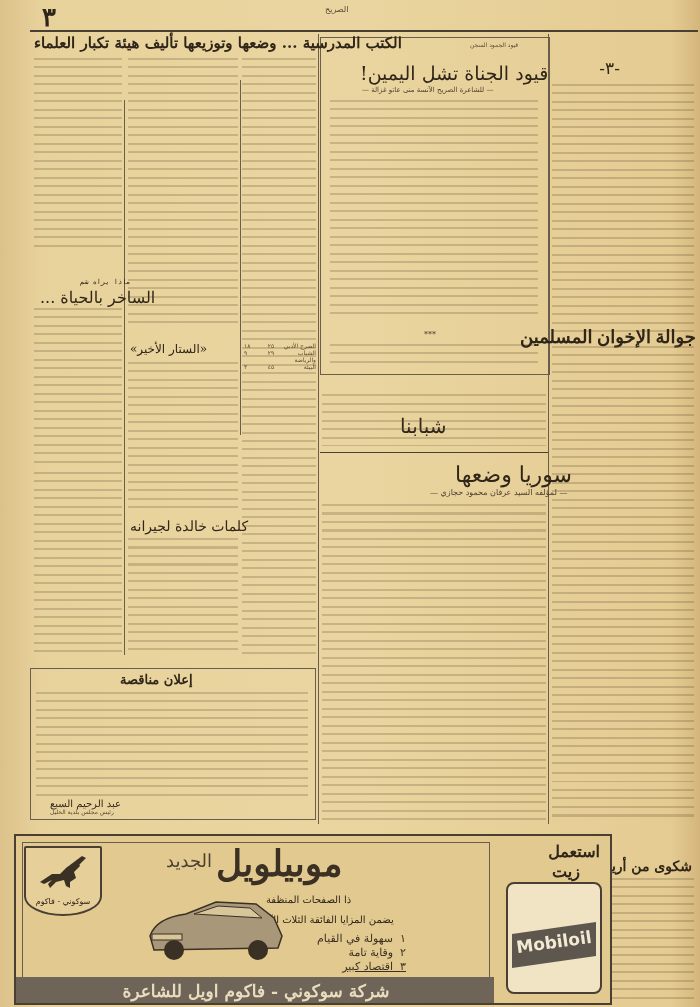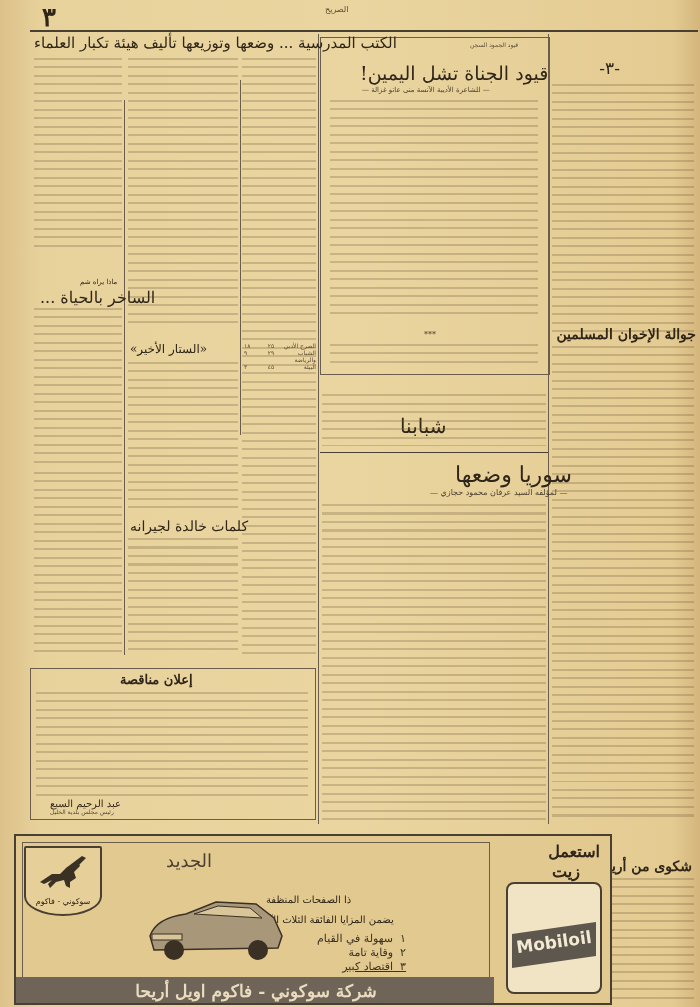--- a/index.html
+++ b/index.html
@@ -37,31 +37,31 @@
   <div class="vrule" style="left:318px;top:34px;height:790px;"></div>
   <div class="vrule" style="left:124px;top:100px;height:555px;"></div>
   <div class="vrule" style="left:240px;top:80px;height:355px;"></div>
 
   <div class="abs hd" style="right:80px;top:58px;font-size:17px;">-٣-</div>
   <div class="abs txt col-lines" style="left:552px;top:84px;width:142px;height:250px;"></div>
 
   <div class="box" style="left:320px;top:37px;width:228px;height:336px;"></div>
   <div class="abs hd" style="left:470px;top:41px;font-size:6px;color:#5a4b37;">قيود الجمود السجن</div>
   <div class="abs hd" style="left:360px;top:62px;font-size:19px;">قيود الجناة تشل اليمين!</div>
-  <div class="abs hd" style="left:362px;top:86px;font-size:7px;color:#4d4031;">— للشاعرة الأديبة الآنسة منى عاتو غزالة —</div>
+  <div class="abs hd" style="left:362px;top:86px;font-size:7px;color:#4d4031;">— للشاعرة الصريح الآنسة منى عاتو غزالة —</div>
   <div class="abs txt col-lines" style="left:330px;top:100px;width:208px;height:215px;"></div>
   <div class="abs hd" style="left:424px;top:330px;font-size:8px;">***</div>
   <div class="abs txt col-lines" style="left:330px;top:344px;width:208px;height:24px;"></div>
 
-  <div class="abs hd" style="left:34px;top:34px;font-size:15px;font-weight:normal;text-align:right;">الكتب المدرسية ... وضعها وتوزيعها تأليف هيئة تكبار العلماء</div>
+  <div class="abs hd" style="left:34px;top:34px;font-size:15px;font-weight:bold;text-align:right;">الكتب المدرسية ... وضعها وتوزيعها تأليف هيئة تكبار العلماء</div>
   <div class="abs txt col-lines" style="left:242px;top:58px;width:74px;height:380px;"></div>
   <div class="abs txt col-lines" style="left:128px;top:58px;width:110px;height:270px;"></div>
   <div class="abs txt col-lines" style="left:34px;top:58px;width:88px;height:190px;"></div>
 
-  <div class="abs hd" style="left:80px;top:278px;font-size:7px;">ماذا يراه شم</div>
+  <div class="abs hd" style="left:80px;top:278px;font-size:7px;font-family:Liberation Mono, monospace;">ماذا يراه شم</div>
   <div class="abs hd" style="left:40px;top:288px;font-size:16px;">الساخر بالحياة ...</div>
   <div class="abs txt col-lines" style="left:34px;top:308px;width:88px;height:160px;"></div>
 
   <div class="abs hd" style="left:130px;top:342px;font-size:12px;">«الستار الأخير»</div>
   <div class="abs txt col-lines" style="left:128px;top:362px;width:110px;height:150px;"></div>
 
   <div class="abs" style="left:244px;top:342px;width:72px;">
     <div style="display:flex;direction:rtl;font-size:6px;color:#5a4b37;font-family:'DejaVu Sans',sans-serif;">
       <span style="flex:2">الصرح الأدبي</span>
         <span style="flex:1;text-align:center">٢٥</span>
@@ -77,21 +77,21 @@
         <span style="flex:1;text-align:center">٤٥</span>
         <span style="flex:1;text-align:left">٣</span>
     </div>
   </div>
 
   <div class="abs hd" style="left:130px;top:518px;font-size:14px;">كلمات خالدة لجيرانه</div>
   <div class="abs txt col-lines" style="left:128px;top:538px;width:110px;height:118px;"></div>
   <div class="abs txt col-lines" style="left:242px;top:440px;width:74px;height:216px;"></div>
   <div class="abs txt col-lines" style="left:34px;top:472px;width:88px;height:184px;"></div>
 
-  <div class="abs hd" style="right:4px;top:326px;font-size:14px;font-weight:bold;">جوالة الإخوان المسلمين</div>
+  <div class="abs hd" style="right:4px;top:326px;font-size:18px;font-weight:bold;font-family:Liberation Serif, serif;">جوالة الإخوان المسلمين</div>
   <div class="abs txt col-lines" style="left:552px;top:346px;width:142px;height:420px;"></div>
 
   <div class="abs hd" style="left:400px;top:370px;font-size:20px;margin-top:44px;">شبابنا</div>
   <div class="abs txt col-lines" style="left:322px;top:394px;width:224px;height:52px;"></div>
   <div class="rule" style="left:320px;top:452px;width:228px;height:1px;"></div>
 
   <div class="abs hd" style="left:455px;top:462px;font-size:22px;">سوريا وضعها</div>
   <div class="abs hd" style="left:430px;top:488px;font-size:8px;color:#4d4031;">— لمؤلفه السيد عرفان محمود حجازي —</div>
   <div class="abs txt col-lines" style="left:322px;top:504px;width:224px;height:320px;"></div>
 
@@ -107,37 +107,38 @@
 
   <div class="ad" style="left:14px;top:834px;width:480px;height:167px;">
     <div class="ad-inner"></div>
     <div class="shield">
       <svg width="74" height="66" viewBox="0 0 74 66">
         <path d="M14 34 L26 26 L34 26 L40 20 L48 18 L52 14 L54 18 L48 24 L50 30 L44 34 L44 40 L40 38 L38 32 L30 34 L24 40 L22 36 L26 32 L18 36 Z" fill="#3a3024"></path>
         <path d="M40 20 L56 8 L60 10 L50 20 Z" fill="#3a3024"></path>
       </svg>
       <div class="abs hd" style="left:0;right:0;bottom:8px;font-size:8px;">سوكوني - فاكوم</div>
     </div>
+    <div class="abs hd" style="left:200px;top:6px;font-size:36px;font-weight:bold;color:#3a3024;">موبيلويل</div>
     <div class="abs hd" style="left:150px;top:14px;font-size:18px;color:#4a3f33;">الجديد</div>
     <div class="abs hd" style="left:250px;top:58px;font-size:10px;">ذا الصفحات المنظفة</div>
     <div class="abs hd" style="left:240px;top:78px;font-size:10px;">يضمن المزايا الفائقة الثلاث الآتية:</div>
     <div class="abs" style="left:280px;top:96px;width:110px;direction:rtl;">
       <div style="font-size:11px;line-height:14px;"><span>١</span>&nbsp;&nbsp;<span>سهولة في القيام</span></div>
       <div style="font-size:11px;line-height:14px;"><span>٢</span>&nbsp;&nbsp;<span>وقاية تامة</span></div>
       <div style="font-size:11px;line-height:14px;text-decoration:underline;"><span>٣</span>&nbsp;&nbsp;<span>اقتصاد كبير</span></div>
     </div>
     <svg class="car" viewBox="0 0 140 70">
       <path d="M4 40 Q10 22 40 18 L70 6 L110 8 L128 22 L136 40 L132 52 L8 54 Z" fill="#a9977a" stroke="#3a3024" stroke-width="1.5"></path>
       <path d="M48 18 L72 10 L104 12 L116 22 Z" fill="#d8c59a" stroke="#3a3024"></path>
       <circle cx="28" cy="54" r="10" fill="#3a3024"></circle>
       <circle cx="112" cy="54" r="10" fill="#3a3024"></circle>
       <rect x="6" y="38" width="30" height="6" fill="#d8c59a" stroke="#3a3024"></rect>
     </svg>
     <div class="ad-band">
-      <div class="ad-band-text" style="left:10px;right:10px;">شركة سوكوني - فاكوم اويل أريحا</div>
+      <div class="ad-band-text" style="left:10px;right:10px;">شركة سوكوني - فاكوم اويل للشاعرة</div>
     </div>
   </div>
   <div class="ad" style="left:494px;top:834px;width:116px;height:167px;border-left:none;text-decoration:underline;">
     <div class="abs hd" style="right:10px;top:6px;font-size:16px;font-weight:bold;">استعمل</div>
     <div class="abs hd" style="right:30px;top:26px;font-size:16px;font-weight:bold;">زيت</div>
     <div class="can" style="right:8px;top:46px;width:92px;height:108px;">
       <div class="can-label"></div>
       <div class="mobil">Mobiloil</div>
     </div>
   </div>

